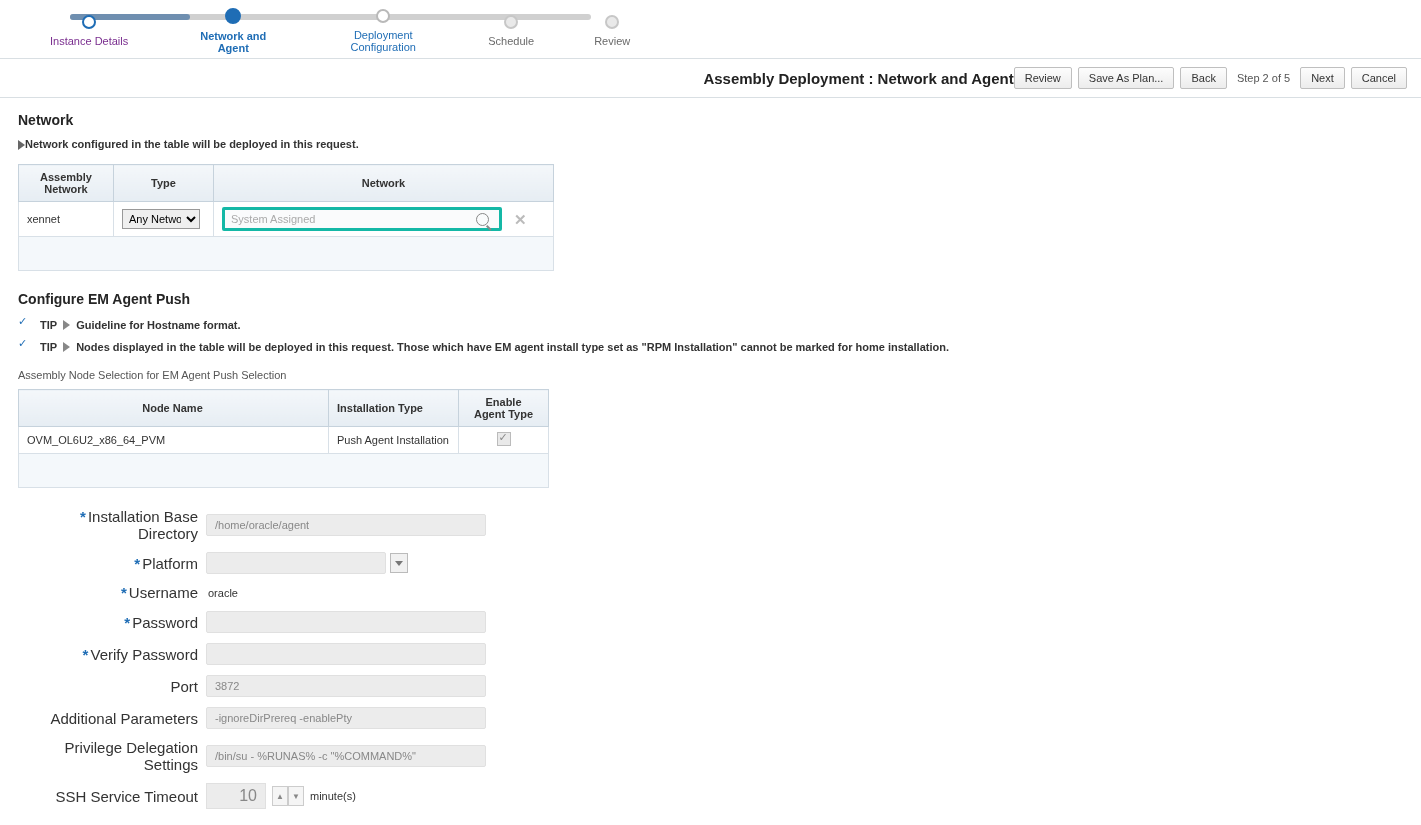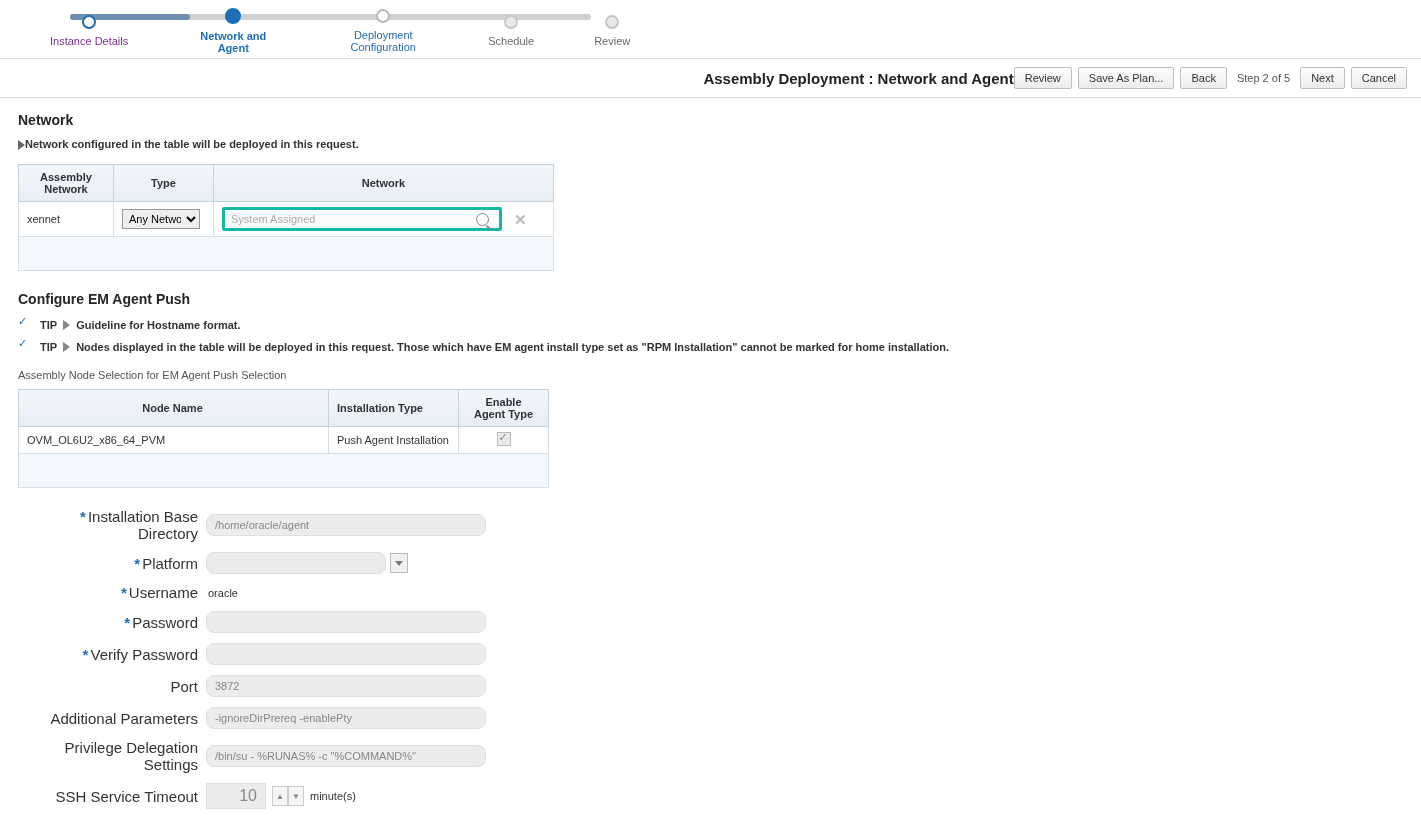--- a/index.html
+++ b/index.html
@@ -238,21 +238,21 @@
 }
 .form-label {
   text-align: right;
   font-size: 15px;
   color: #333;
 }
 .req { color: #1f6db5; font-weight: bold; margin-right: 2px; }
 .form-input {
   background: #ececec;
   border: 1px solid #e0e0e0;
-  border-radius: 8px;
+  border-radius: 2px;
   padding: 4px 8px;
   font-size: 11px;
   color: #888;
   width: 280px;
   height: 22px;
 }
 .form-input.small { width: 180px; }
 .form-static { font-size: 11px; color: #333; padding-left: 2px; }
 .platform-wrap { display: flex; align-items: center; gap: 4px; }
 .platform-wrap .form-input { width: 180px; }

